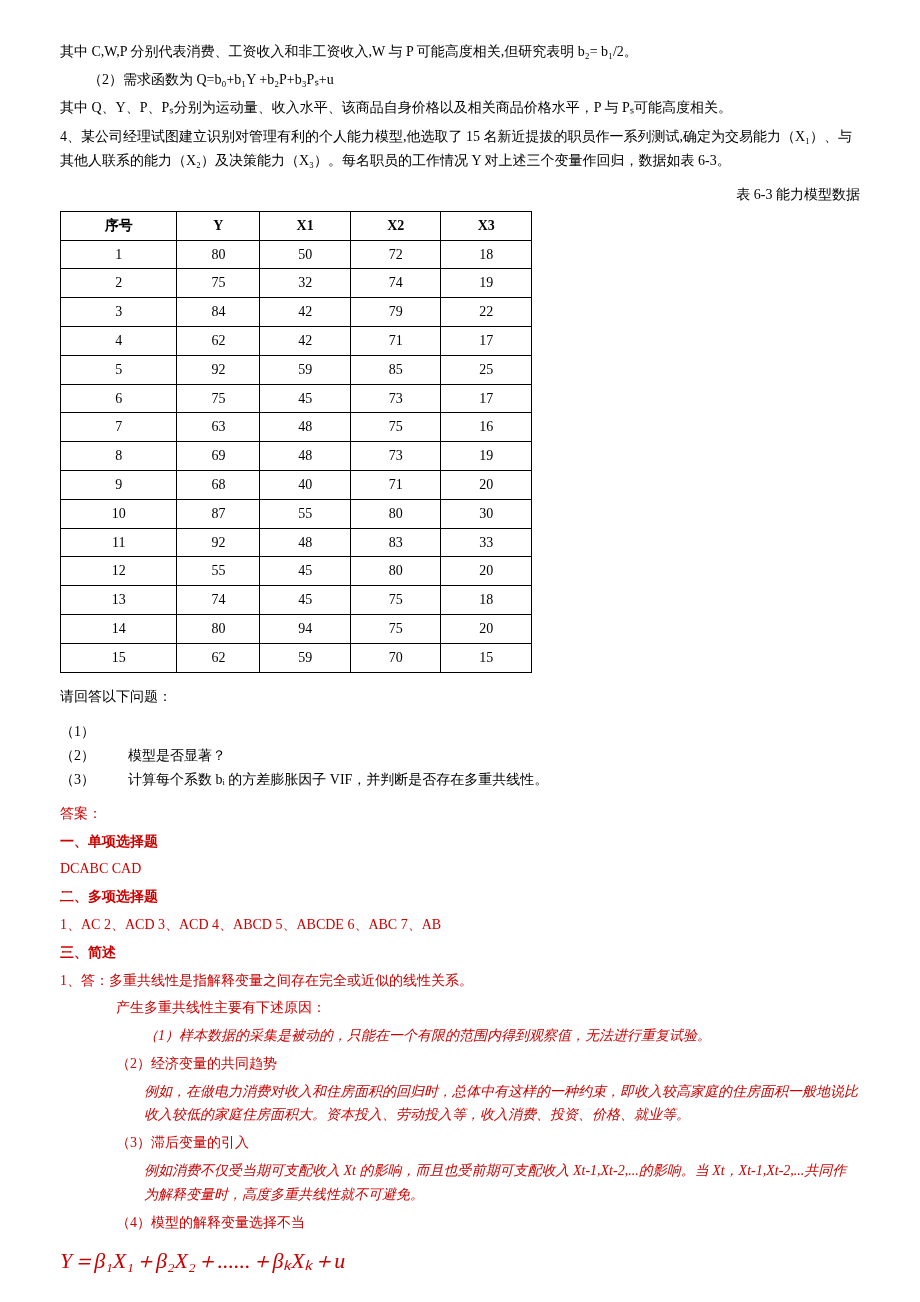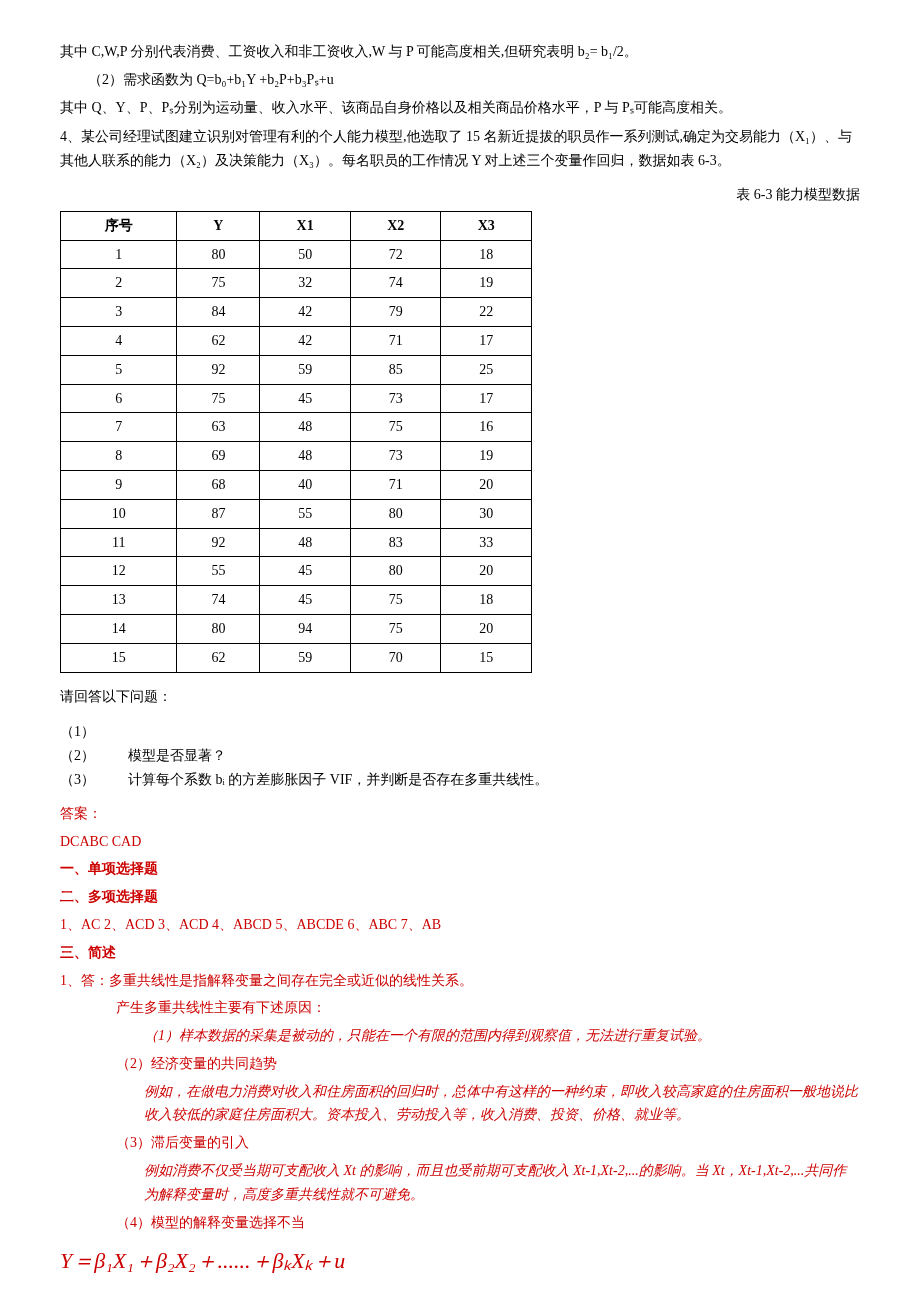--- a/index.html
+++ b/index.html
@@ -216,22 +216,22 @@
       <span>模型是否显著？</span>
     </div>
     <div class="question-item">
       <span class="question-num">（3）</span>
       <span>计算每个系数 bᵢ 的方差膨胀因子 VIF，并判断是否存在多重共线性。</span>
     </div>
   </div>
 
   <div class="answer-section">
     <p class="text-block">答案：</p>
+    <p class="text-block section-header">一、单项选择题</p>
     <p class="text-block">DCABC   CAD</p>
-    <p class="text-block section-header">一、单项选择题</p>
     <p class="text-block section-header">二、多项选择题</p>
     <p class="text-block">1、AC    2、ACD    3、ACD    4、ABCD    5、ABCDE    6、ABC  7、AB</p>
     <p class="text-block section-header">三、简述</p>
 
     <p class="text-block">1、答：多重共线性是指解释变量之间存在完全或近似的线性关系。</p>
     <p class="text-block indent2">产生多重共线性主要有下述原因：</p>
     <p class="text-block indent3">（1）样本数据的采集是被动的，只能在一个有限的范围内得到观察值，无法进行重复试验。</p>
     <p class="text-block indent2">（2）经济变量的共同趋势</p>
     <p class="text-block indent3">例如，在做电力消费对收入和住房面积的回归时，总体中有这样的一种约束，即收入较高家庭的住房面积一般地说比收入较低的家庭住房面积大。资本投入、劳动投入等，收入消费、投资、价格、就业等。</p>
     <p class="text-block indent2">（3）滞后变量的引入</p>

